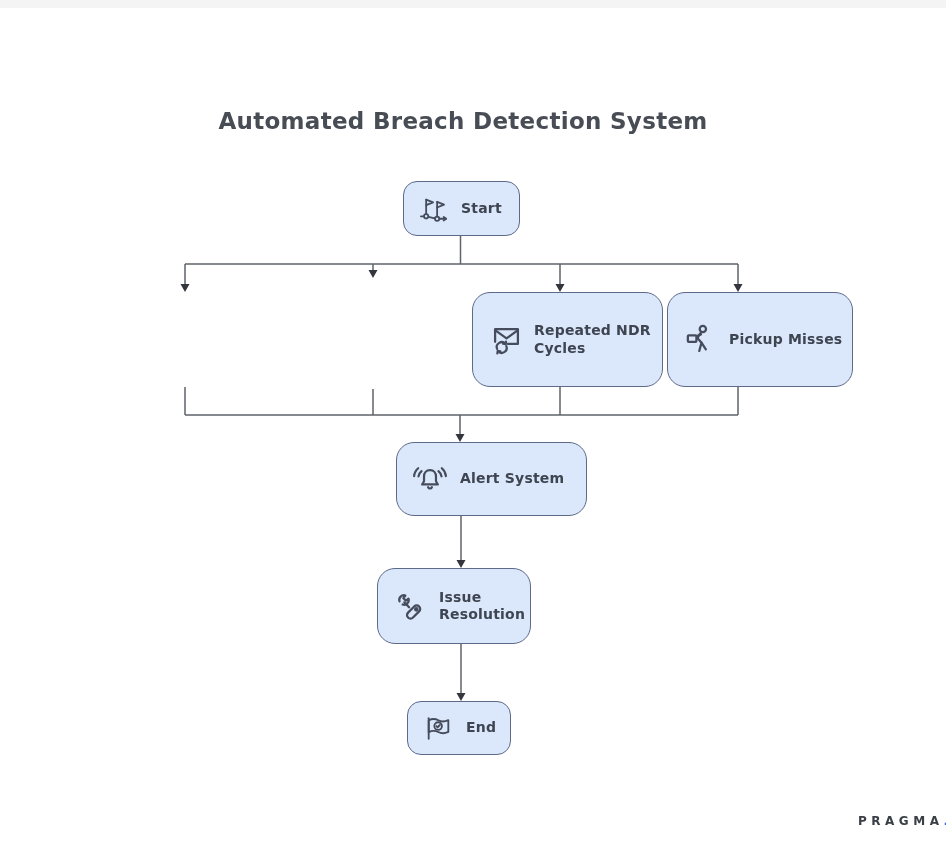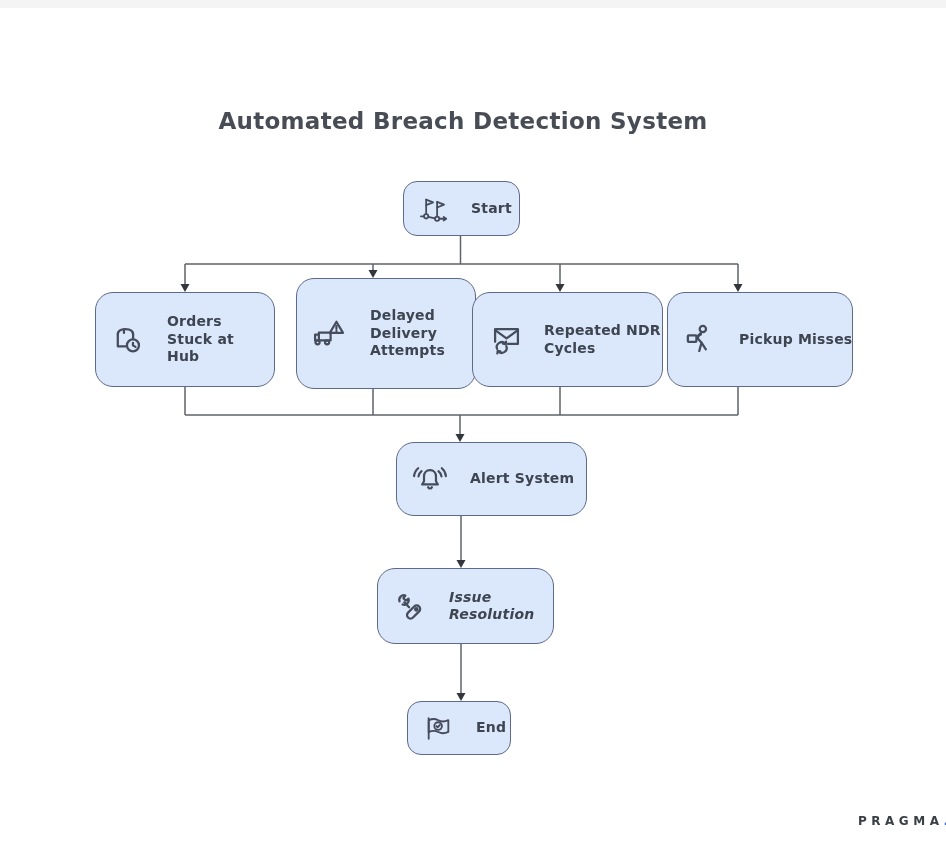--- a/index.html
+++ b/index.html
@@ -33,42 +33,42 @@
   }
   .connectors{position:absolute;left:0;top:0;z-index:0;}
   .connectors path.line{stroke:var(--connector);stroke-width:1.5;fill:none;}
   .connectors polygon{fill:var(--arrow);}
   .node{
     position:absolute;z-index:1;
     background:var(--node-fill);
     border:1.5px solid var(--node-border);
     display:flex;align-items:center;
     box-sizing:border-box;
-    gap:21px;
+    gap:11px;
   }
   .node.big{border-radius:18px;padding-left:14px;}
   .node.small{border-radius:14px;padding-left:15px;}
   .node .icon{flex:0 0 auto;display:flex;align-items:center;justify-content:center;}
   .node .icon svg{stroke:var(--icon);fill:none;stroke-width:1.5;stroke-linecap:round;stroke-linejoin:round;}
   .node .label{
     font-size:14px;font-weight:700;color:var(--text);
     line-height:1.25;letter-spacing:.2px;
   }
   .label.w104{max-width:104px;}
   .label.w84{max-width:84px;}
   .label.w130{max-width:130px;}
   .label.w98{max-width:98px;}
   .label.nowrap{white-space:nowrap;}
   #n-start   {left:403px;top:173px;width:117px;height:55px;}
   #n-orders  {left:95px; top:284px;width:180px;height:95px;}
   #n-delayed {left:296px;top:270px;width:180px;height:111px;}
   #n-ndr     {left:472px;top:284px;width:191px;height:95px;}
   #n-pickup  {left:667px;top:284px;width:186px;height:95px;}
   #n-alert   {left:396px;top:434px;width:191px;height:74px;}
-  #n-issue   {left:377px;top:560px;width:177px;height:76px;font-style:italic;}
+  #n-issue   {left:377px;top:560px;width:154px;height:76px;}
   #n-end     {left:407px;top:693px;width:104px;height:54px;}
   .brand{
     position:absolute;right:26px;top:806px;
     font-size:12px;font-weight:700;
     letter-spacing:4.5px;
     color:var(--brand-text);
     white-space:nowrap;
   }
   .brand .dot{color:var(--brand-dot);letter-spacing:0;}
 </style>
@@ -108,48 +108,21 @@
         <circle cx="15.2" cy="20.6" r="1.8"></circle>
         <path d="M1.6 18.6 H4.1"></path>
         <path d="M7.9 19 L13.3 20.2"></path>
         <path d="M17.1 20.6 H22.4"></path>
         <path d="M20.7 19.1 L22.8 20.6 L20.7 22.1"></path>
       </svg>
     </span>
     <span class="label nowrap">Start</span>
   </div>
 
-  <div class="node big" id="n-orders">
-    <span class="icon">
-      <svg width="36" height="36" viewBox="0 0 24 24">
-        <path d="M5.2 8.4 C5.2 6 7 4.8 10.3 4.8 C13.6 4.8 15.4 6 15.4 8.4"></path>
-        <path d="M9.3 4.9 V7.3"></path>
-        <path d="M5.2 8.4 V16.2 H10.4"></path>
-        <path d="M15.4 8.4 V11.2"></path>
-        <circle cx="15.3" cy="15.6" r="4"></circle>
-        <path d="M15.3 13.9 V15.6 L17 16.6"></path>
-      </svg>
-    </span>
-    <span class="label w104">Orders Stuck at Hub</span>
-  </div>
 
-  <div class="node big" id="n-delayed">
-    <span class="icon">
-      <svg width="38" height="36" viewBox="0 0 26 24">
-        <path d="M5.4 11 H13.4 V16.4 H5.4 Z"></path>
-        <path d="M5.4 12.4 H2.8 V16.4 H5.4"></path>
-        <circle cx="4.5" cy="17.7" r="1.4"></circle>
-        <circle cx="11" cy="17.7" r="1.4"></circle>
-        <path d="M17.4 3.6 L21.9 11.2 H12.9 Z"></path>
-        <path d="M17.4 6.4 V8.6"></path>
-        <path d="M17.4 9.9 V10.05"></path>
-      </svg>
-    </span>
-    <span class="label w84">Delayed Delivery Attempts</span>
-  </div>
 
   <div class="node big" id="n-ndr">
     <span class="icon">
       <svg width="36" height="36" viewBox="0 0 24 24">
         <path d="M5.4 13.2 V4.8 H20.6 V14.6 H13.9"></path>
         <path d="M5.4 5.4 L13 10.9 L20.6 5.4"></path>
         <path d="M6.7 17.9 A3.3 3.3 0 0 1 12.3 14.6"></path>
         <path d="M12.7 13.1 L12.4 14.8 L10.7 14.5"></path>
         <path d="M12.9 16.1 A3.3 3.3 0 0 1 7.3 19.4"></path>
         <path d="M6.9 20.9 L7.2 19.2 L8.9 19.5"></path>

